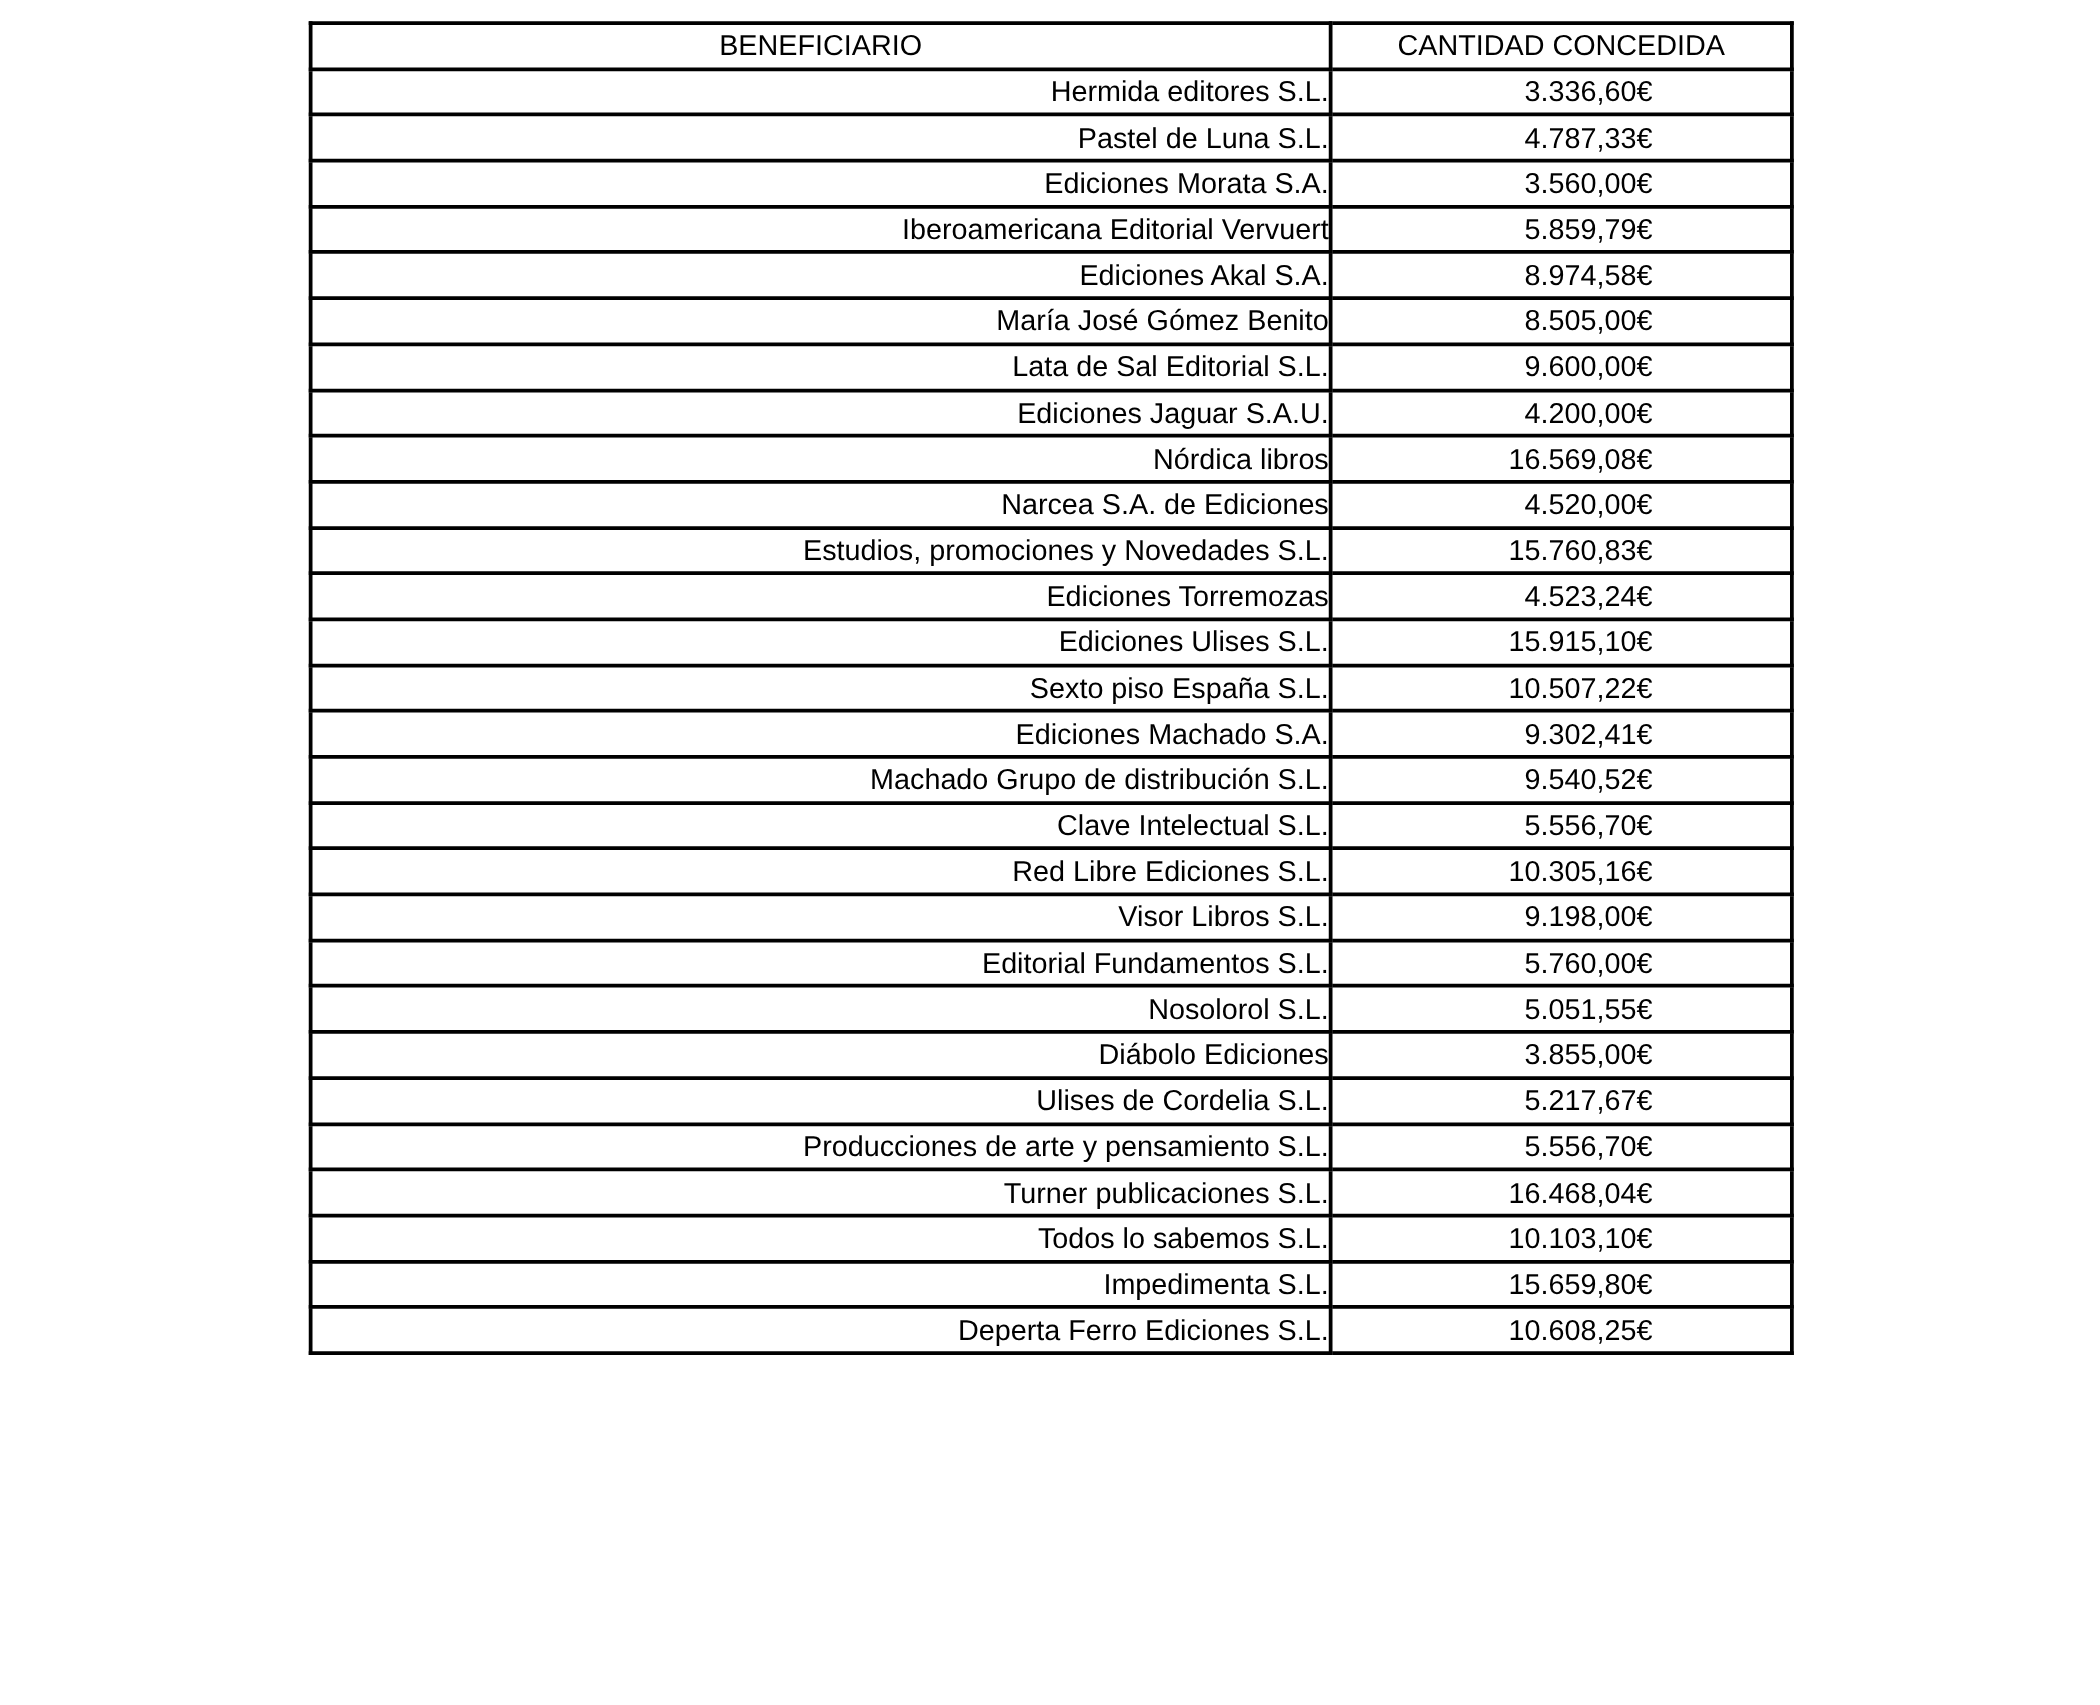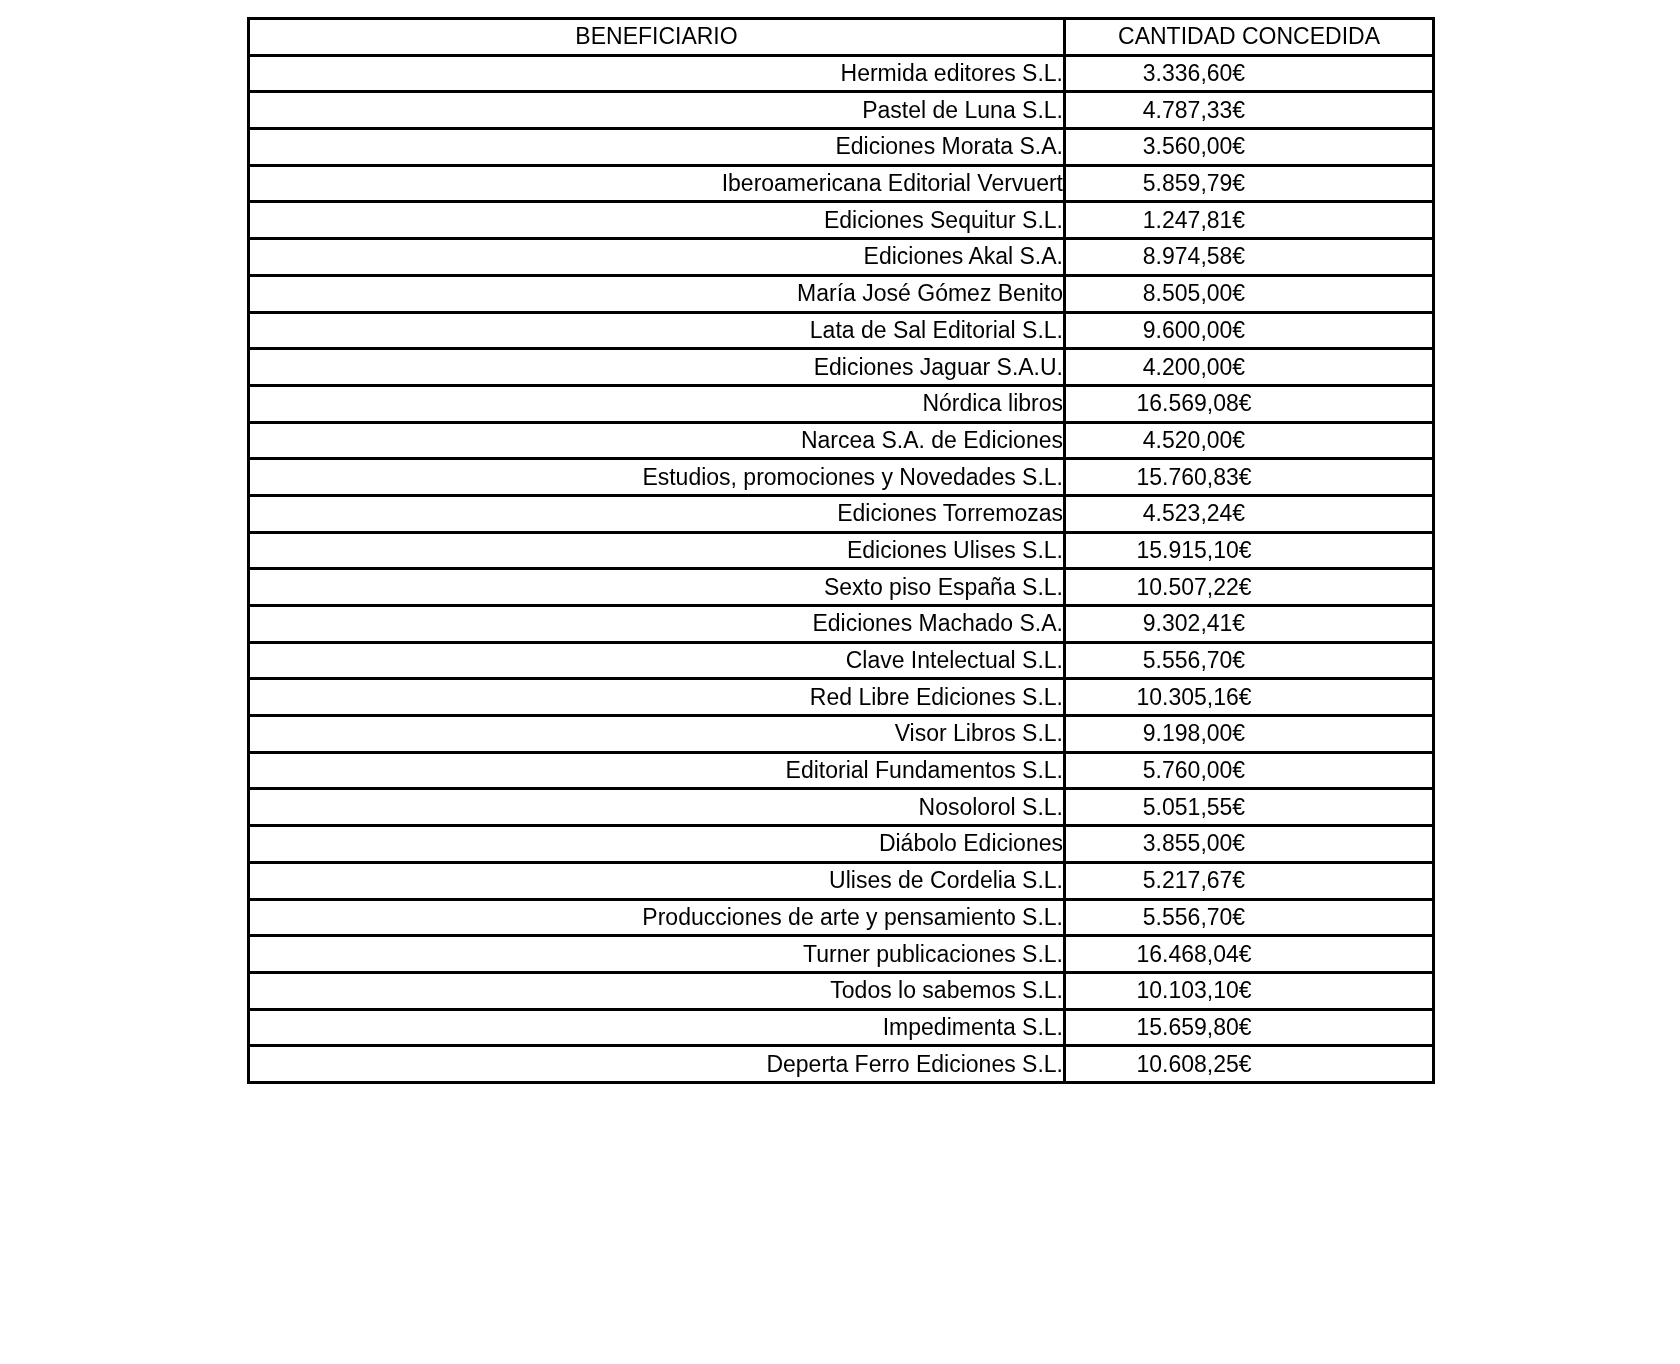--- a/index.html
+++ b/index.html
@@ -35,21 +35,21 @@
     }
     #grant-table th {
       font-weight: normal;
       text-align: center;
     }
     #grant-table td.name {
       text-align: right;
       padding-left: 7px;
     }
     #grant-table td.amount {
-      text-align: center;
+      text-align: right;
       padding-right: 110px;
     }
   </style>
 </head>
 <body>
 
 <table id="grant-table">
   <colgroup>
     <col class="c1">
     <col class="c2">
@@ -69,24 +69,20 @@
         <td class="name">Pastel de Luna S.L.</td>
         <td class="amount">4.787,33€</td>
       </tr>
       <tr>
         <td class="name">Ediciones Morata S.A.</td>
         <td class="amount">3.560,00€</td>
       </tr>
       <tr>
         <td class="name">Iberoamericana Editorial Vervuert</td>
         <td class="amount">5.859,79€</td>
-      </tr>
-      <tr>
-        <td class="name">Ediciones Sequitur S.L.</td>
-        <td class="amount">1.247,81€</td>
       </tr>
       <tr>
         <td class="name">Ediciones Akal S.A.</td>
         <td class="amount">8.974,58€</td>
       </tr>
       <tr>
         <td class="name">María José Gómez Benito</td>
         <td class="amount">8.505,00€</td>
       </tr>
       <tr>
@@ -117,20 +113,24 @@
         <td class="name">Ediciones Ulises S.L.</td>
         <td class="amount">15.915,10€</td>
       </tr>
       <tr>
         <td class="name">Sexto piso España S.L.</td>
         <td class="amount">10.507,22€</td>
       </tr>
       <tr>
         <td class="name">Ediciones Machado S.A.</td>
         <td class="amount">9.302,41€</td>
+      </tr>
+      <tr>
+        <td class="name">Machado Grupo de distribución S.L.</td>
+        <td class="amount">9.540,52€</td>
       </tr>
       <tr>
         <td class="name">Clave Intelectual S.L.</td>
         <td class="amount">5.556,70€</td>
       </tr>
       <tr>
         <td class="name">Red Libre Ediciones S.L.</td>
         <td class="amount">10.305,16€</td>
       </tr>
       <tr>

